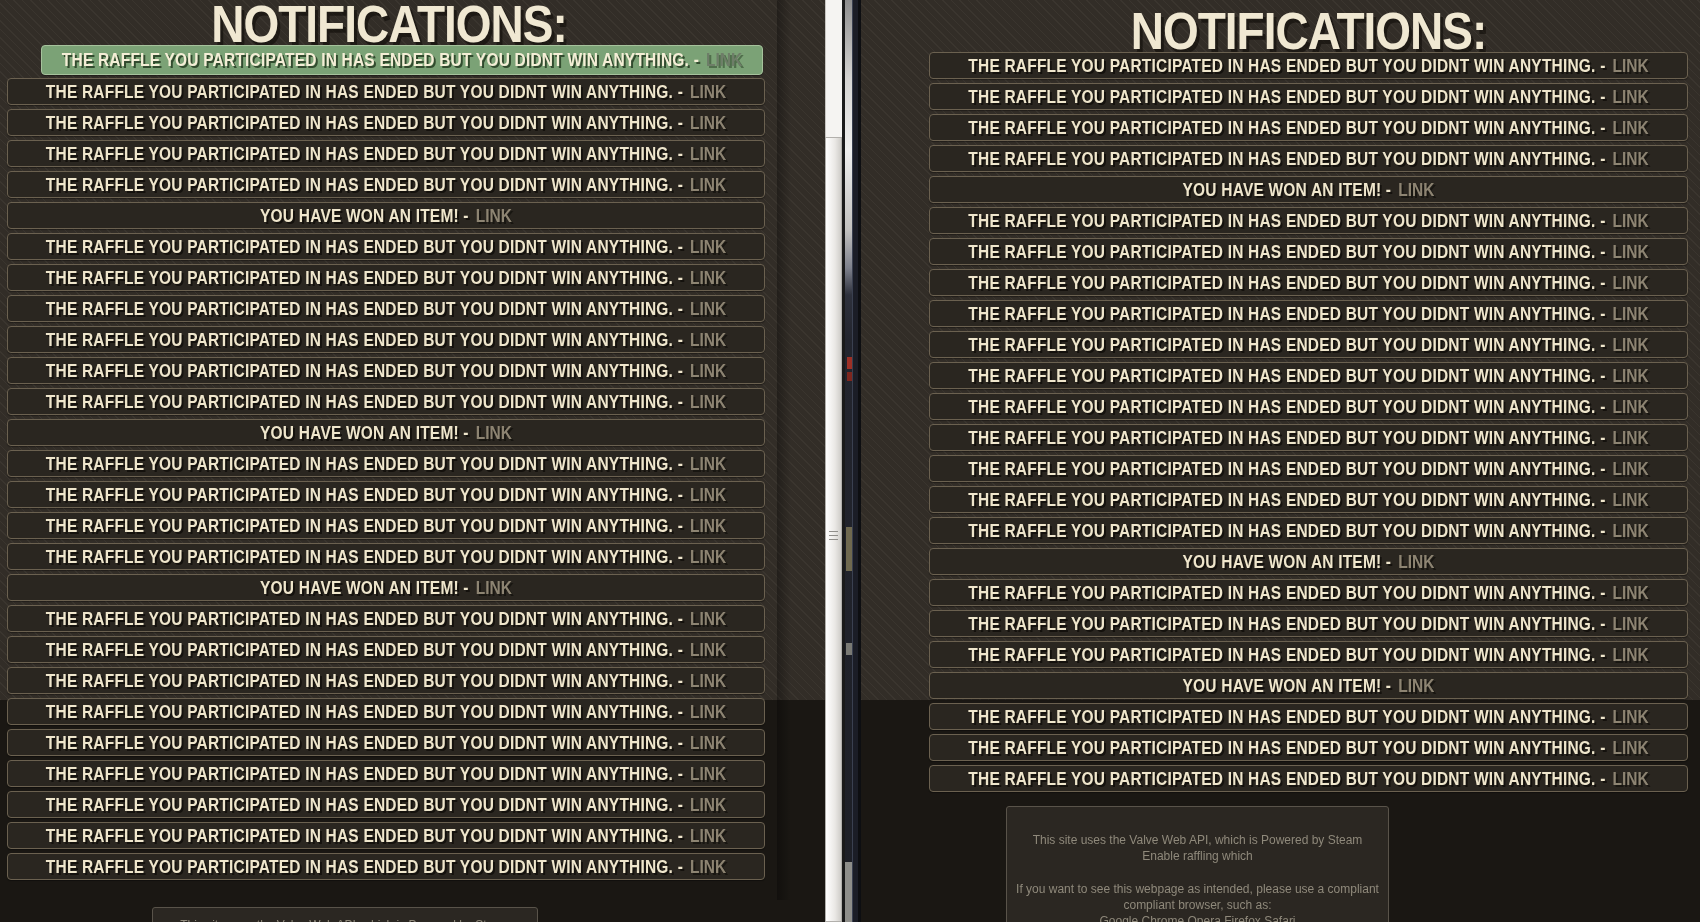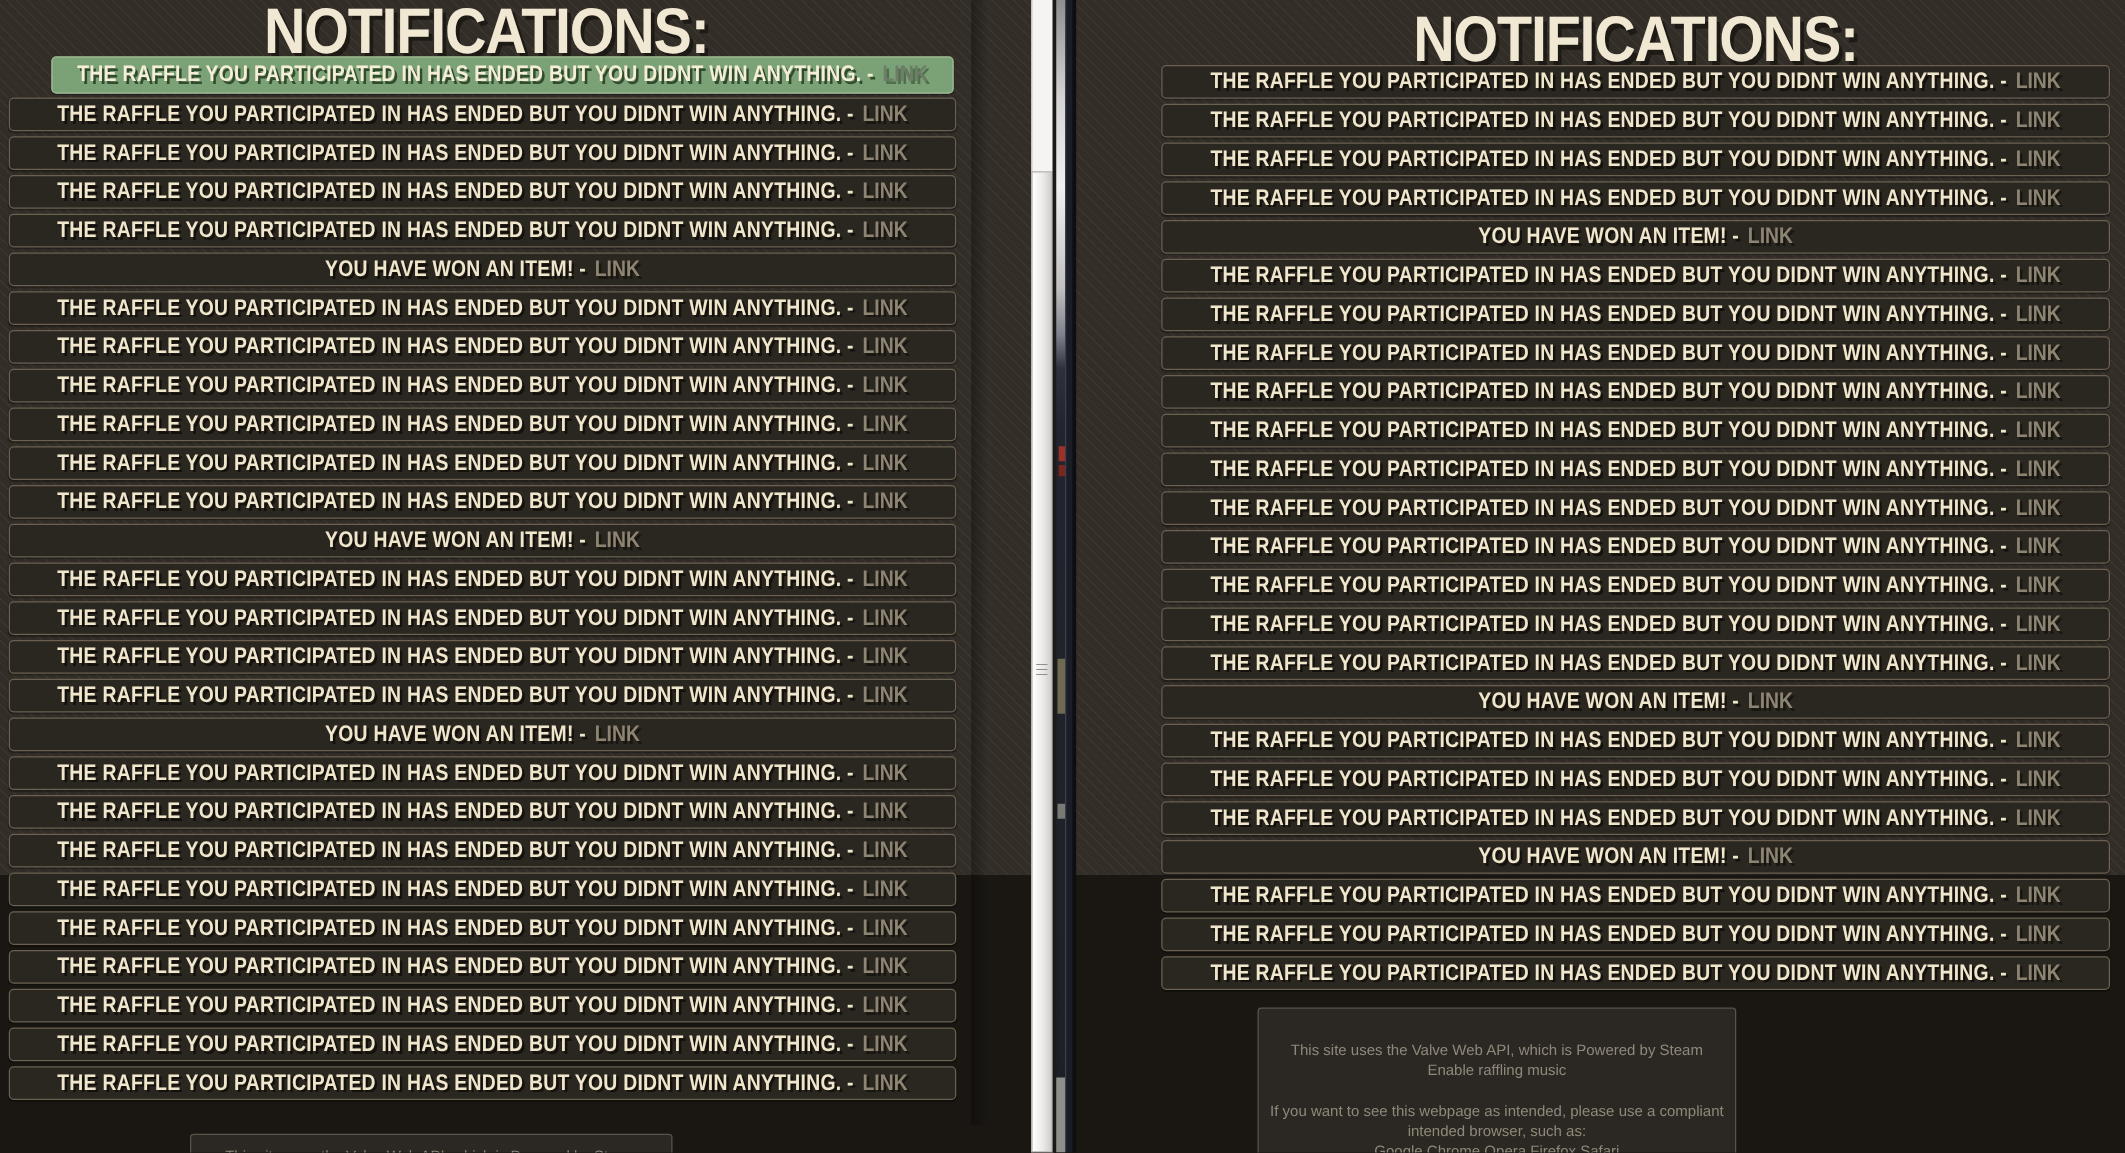--- a/index.html
+++ b/index.html
@@ -296,20 +296,20 @@
           <span class="lnk">LINK</span>
         </div>
         <div class="note-row" style="top: 765px; left: 68px; width: 759px;">
           <span class="txt">THE RAFFLE YOU PARTICIPATED IN HAS ENDED BUT YOU DIDNT WIN ANYTHING. -</span>
           <span class="lnk">LINK</span>
         </div>
       </div>
   </div>
   <div id="right-footer" class="footer-box">
       <div class="footer-line">This site uses the Valve Web API, which is Powered by Steam</div>
-      <div class="footer-line">Enable raffling music</div>
+      <div class="footer-line">Enable raffling which</div>
       <div class="footer-line"></div>
       <div class="footer-line">If you want to see this webpage as intended, please use a compliant</div>
-      <div class="footer-line">intended browser, such as:</div>
+      <div class="footer-line">compliant browser, such as:</div>
       <div class="footer-line">Google Chrome Opera Firefox Safari</div>
     </div>
 
 </div>
 
 </body></html>

